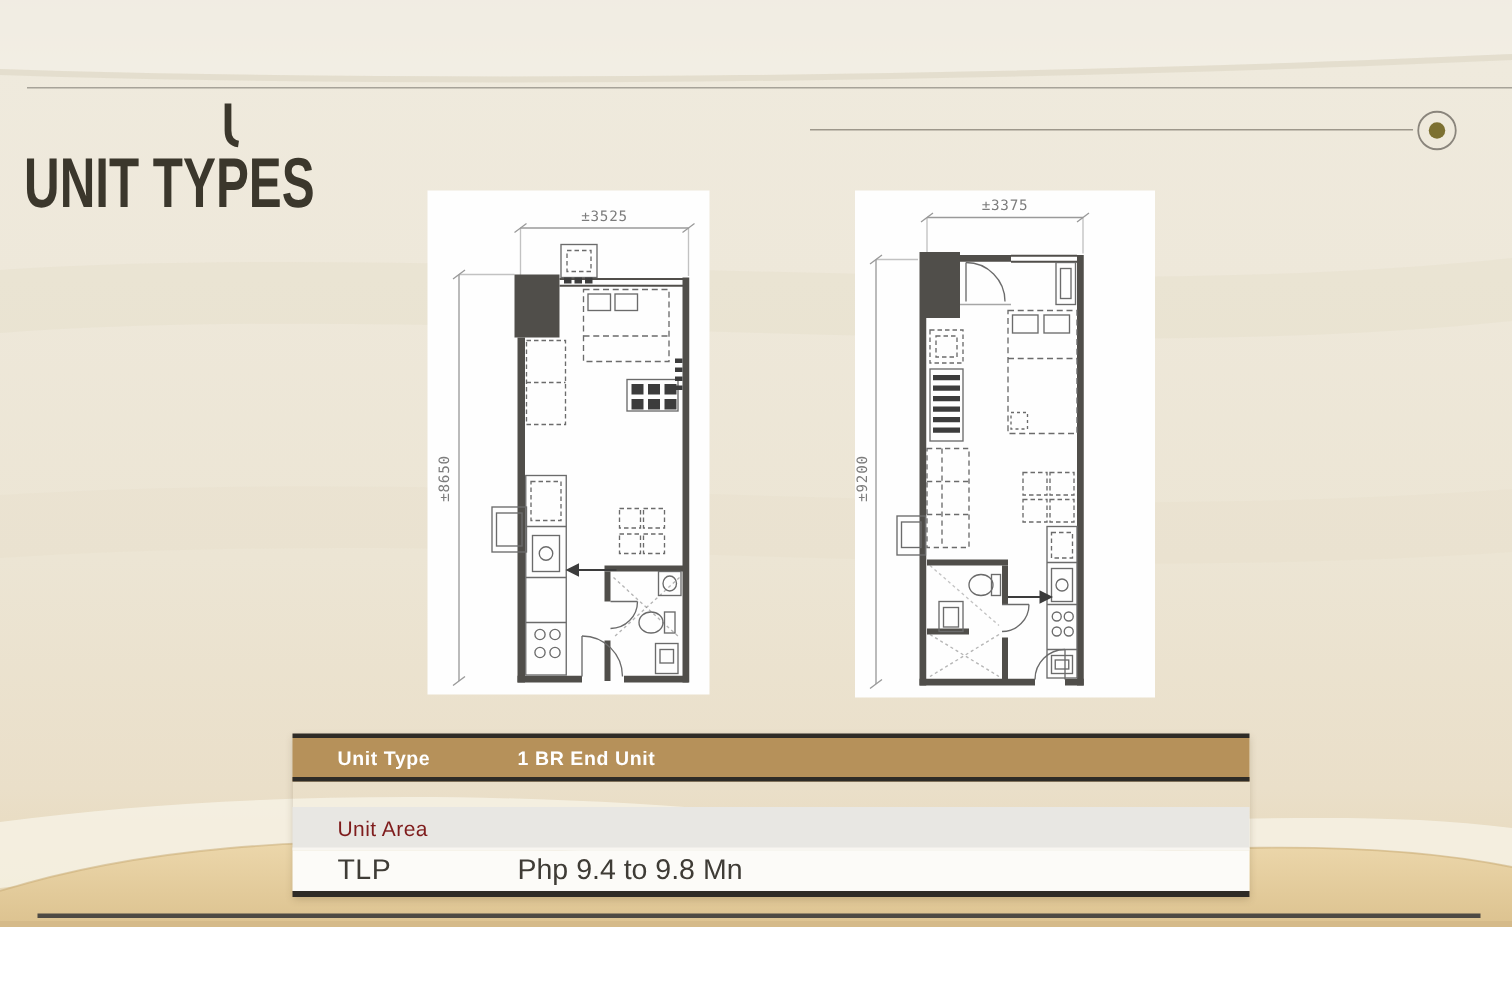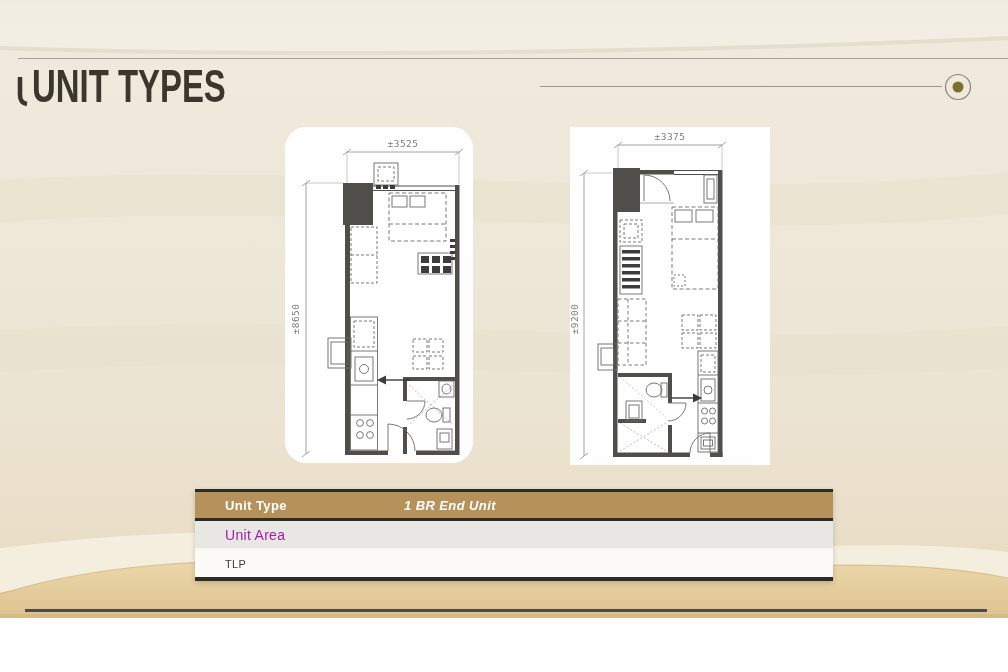--- a/index.html
+++ b/index.html
@@ -9,39 +9,39 @@
          background:linear-gradient(180deg,#e9e4d9 0%,#efeadd 7%,#eee8da 30%,#ece5d4 60%,#eadfc9 85%,#e6d6b4 100%);
          border-bottom:2px solid #cdb astratto;}
   .slide{border-bottom:2px solid #cdb astratto;}
   
   .dunes{position:absolute;left:0;top:0;}
   
   .rule-top{position:absolute;left:18px;top:58px;width:990px;height:1px;background:#8f8b82;opacity:.75;}
   .rule-accent{position:absolute;left:540px;top:86px;width:402px;height:1px;background:#9d978b;}
   .corner-circle{position:absolute;left:941px;top:70px;}
   
-  .title-row{position:absolute;left:12px;top:64px;display:flex;align-items:flex-end;}
+  .title-row{position:absolute;left:12px;top:64px;display:flex;align-items:center;flex-direction:column;}
   .title-bracket{margin-top:2px;}
   h1.page-title{margin:0 0 0 4px;font-size:47px;line-height:44px;font-weight:700;color:#3b372c;
      letter-spacing:0px;transform:scaleX(0.70);transform-origin:left top;white-space:nowrap;}
   
   .plan{position:absolute;background:#fefefe;}
   .plan svg{display:block;}
   .dimtext{font-family:"DejaVu Sans Mono","Liberation Mono",monospace;font-size:9.5px;fill:#7c7c7c;letter-spacing:.5px;}
   
   .unit-table{position:absolute;left:195px;top:489px;width:638px;
       border-top:3px solid #2e2b26;border-bottom:4px solid #2e2b26;
       box-shadow:0 2px 5px rgba(90,70,40,.25);font-family:"Liberation Sans",sans-serif;}
   .t-row{display:grid;grid-template-columns:130px 210px 298px;align-items:center;padding-left:20px;}
   .t-head{background:#b6915a;height:26px;border-bottom:3px solid #2e2b26;color:#fff;font-weight:700;font-size:13px;letter-spacing:.4px;}
-  .t-gray{background:#e8e7e3;height:27px;border-bottom:2px solid #f8f6f1;color:#a21caf;font-size:14px;}
-  .t-white{background:#fcfbf8;height:27px;color:#3f3c36;font-size:11px;}
+  .t-gray{background:#e8e7e3;height:27px;border-bottom:2px solid #f8f6f1;color:#7f1d1d;font-size:14px;margin-top:17px;}
+  .t-white{background:#fcfbf8;height:27px;color:#3f3c36;font-size:19px;}
   .t-cell{white-space:nowrap;}
   .c1{padding-left:10px;text-align:left;}
-  .c2,.c3{text-align:center;font-style:italic;}
+  .c2,.c3{text-align:left;}
   .t-gray .c1,.t-white .c1{letter-spacing:.3px;}
   
   .rule-bottom{position:absolute;left:25px;top:609px;width:962px;height:3px;background:#4e4a43;}
 </style>
 </head>
 <body>
 
 <div class="canvas">
   <div class="slide">
 
@@ -69,21 +69,21 @@
       <circle cx="17" cy="17" r="5.5" fill="#7c7031"></circle>
     </svg>
 
     <div class="title-row">
       <svg class="title-bracket" width="16" height="34" viewBox="0 0 16 34">
         <path d="M8,3 L8,21 Q8,29 15,30" fill="none" stroke="#3b372c" stroke-width="4.5"></path>
       </svg>
       <h1 class="page-title">UNIT TYPES</h1>
     </div>
 
-    <div class="plan" style="left:285px;top:127px;width:188px;height:336px;border-radius:21px;">
+    <div class="plan" style="left:285px;top:127px;width:188px;height:336px;">
       <svg width="188" height="336" viewBox="0 0 188 336">
 
         <g stroke="#9a9a9a" stroke-width="0.9" fill="none">
           <line x1="62" y1="25" x2="174" y2="25"></line>
           <line x1="62" y1="25" x2="62" y2="57" opacity="0.6"></line>
           <line x1="174" y1="25" x2="174" y2="57" opacity="0.6"></line>
           <line x1="58" y1="28" x2="66" y2="22"></line>
             <line x1="170" y1="28" x2="178" y2="22"></line>
           <line x1="21" y1="56" x2="21" y2="327"></line>
           <line x1="21" y1="56" x2="58" y2="56" opacity="0.6"></line>
@@ -271,18 +271,19 @@
     <div class="unit-table">
       <div class="t-row t-head">
         <div class="t-cell c1">Unit Type</div>
         <div class="t-cell c2">1 BR End Unit</div>
       </div>
       <div class="t-row t-gray">
         <div class="t-cell c1">Unit Area</div>
       </div>
       <div class="t-row t-white">
         <div class="t-cell c1">TLP</div>
+        <div class="t-cell c2">Php 9.4 to 9.8 Mn</div>
       </div>
     </div>
 
     <div class="rule-bottom"></div>
   </div>
 </div>
 
 </body></html>

